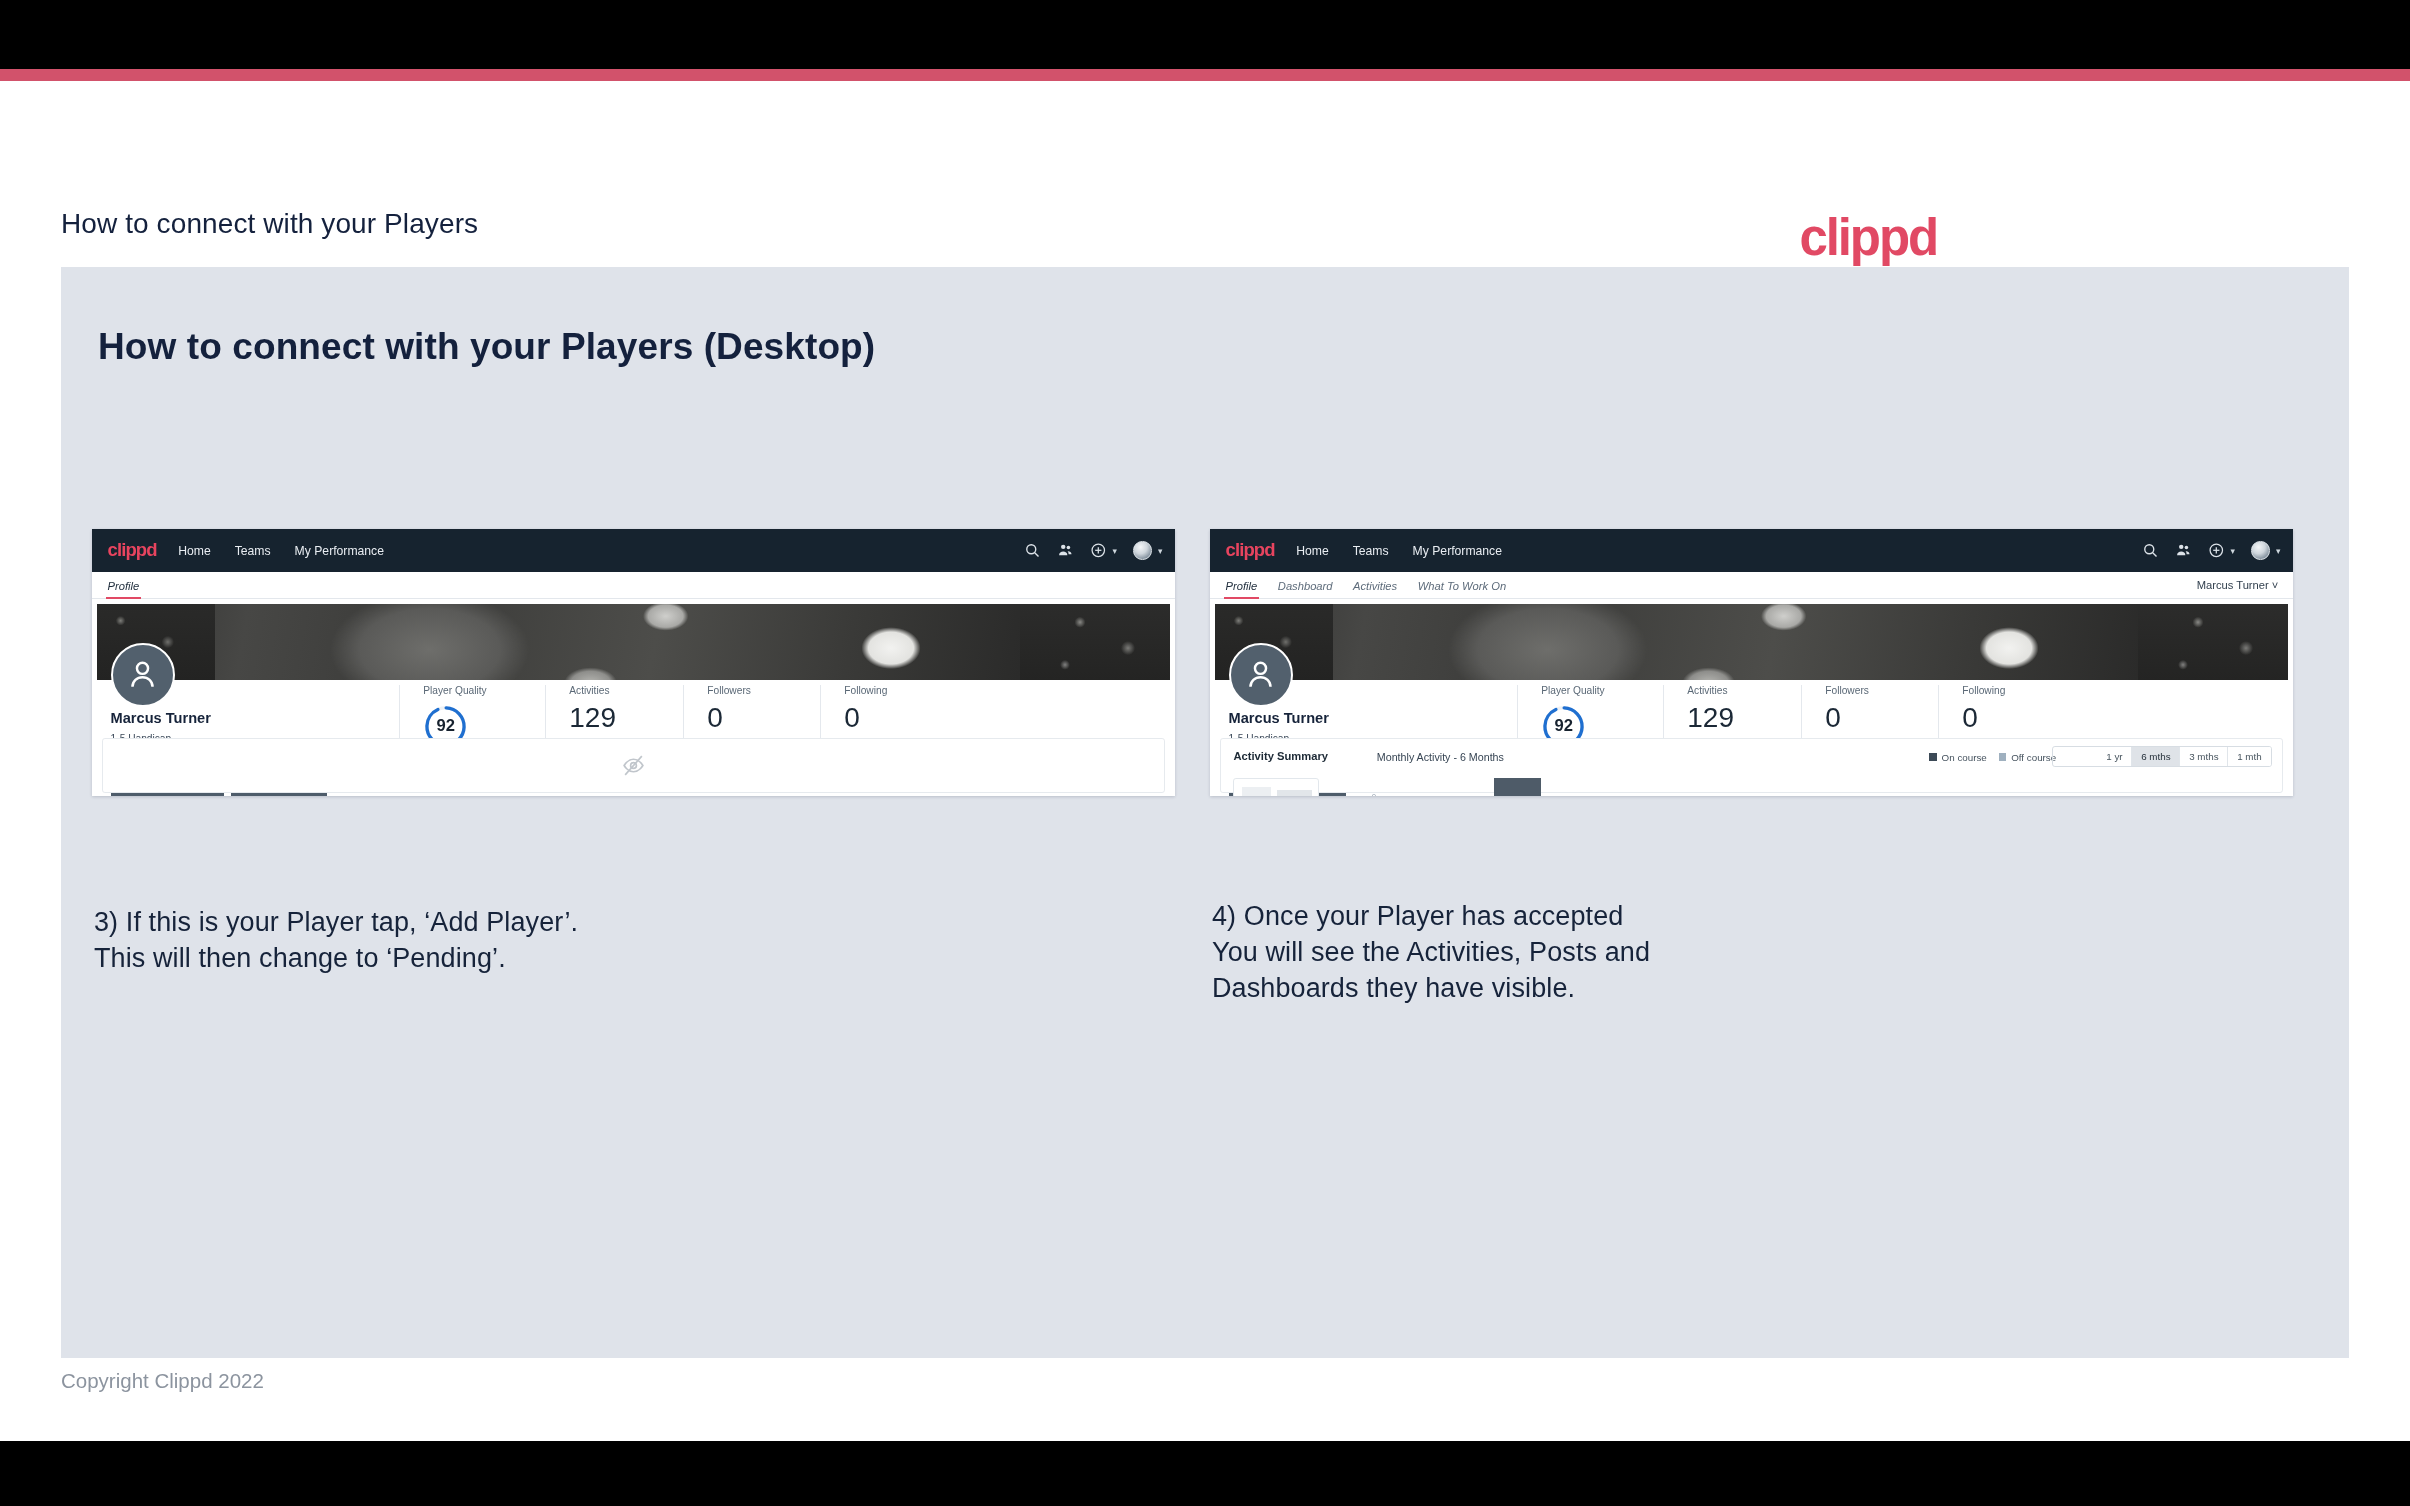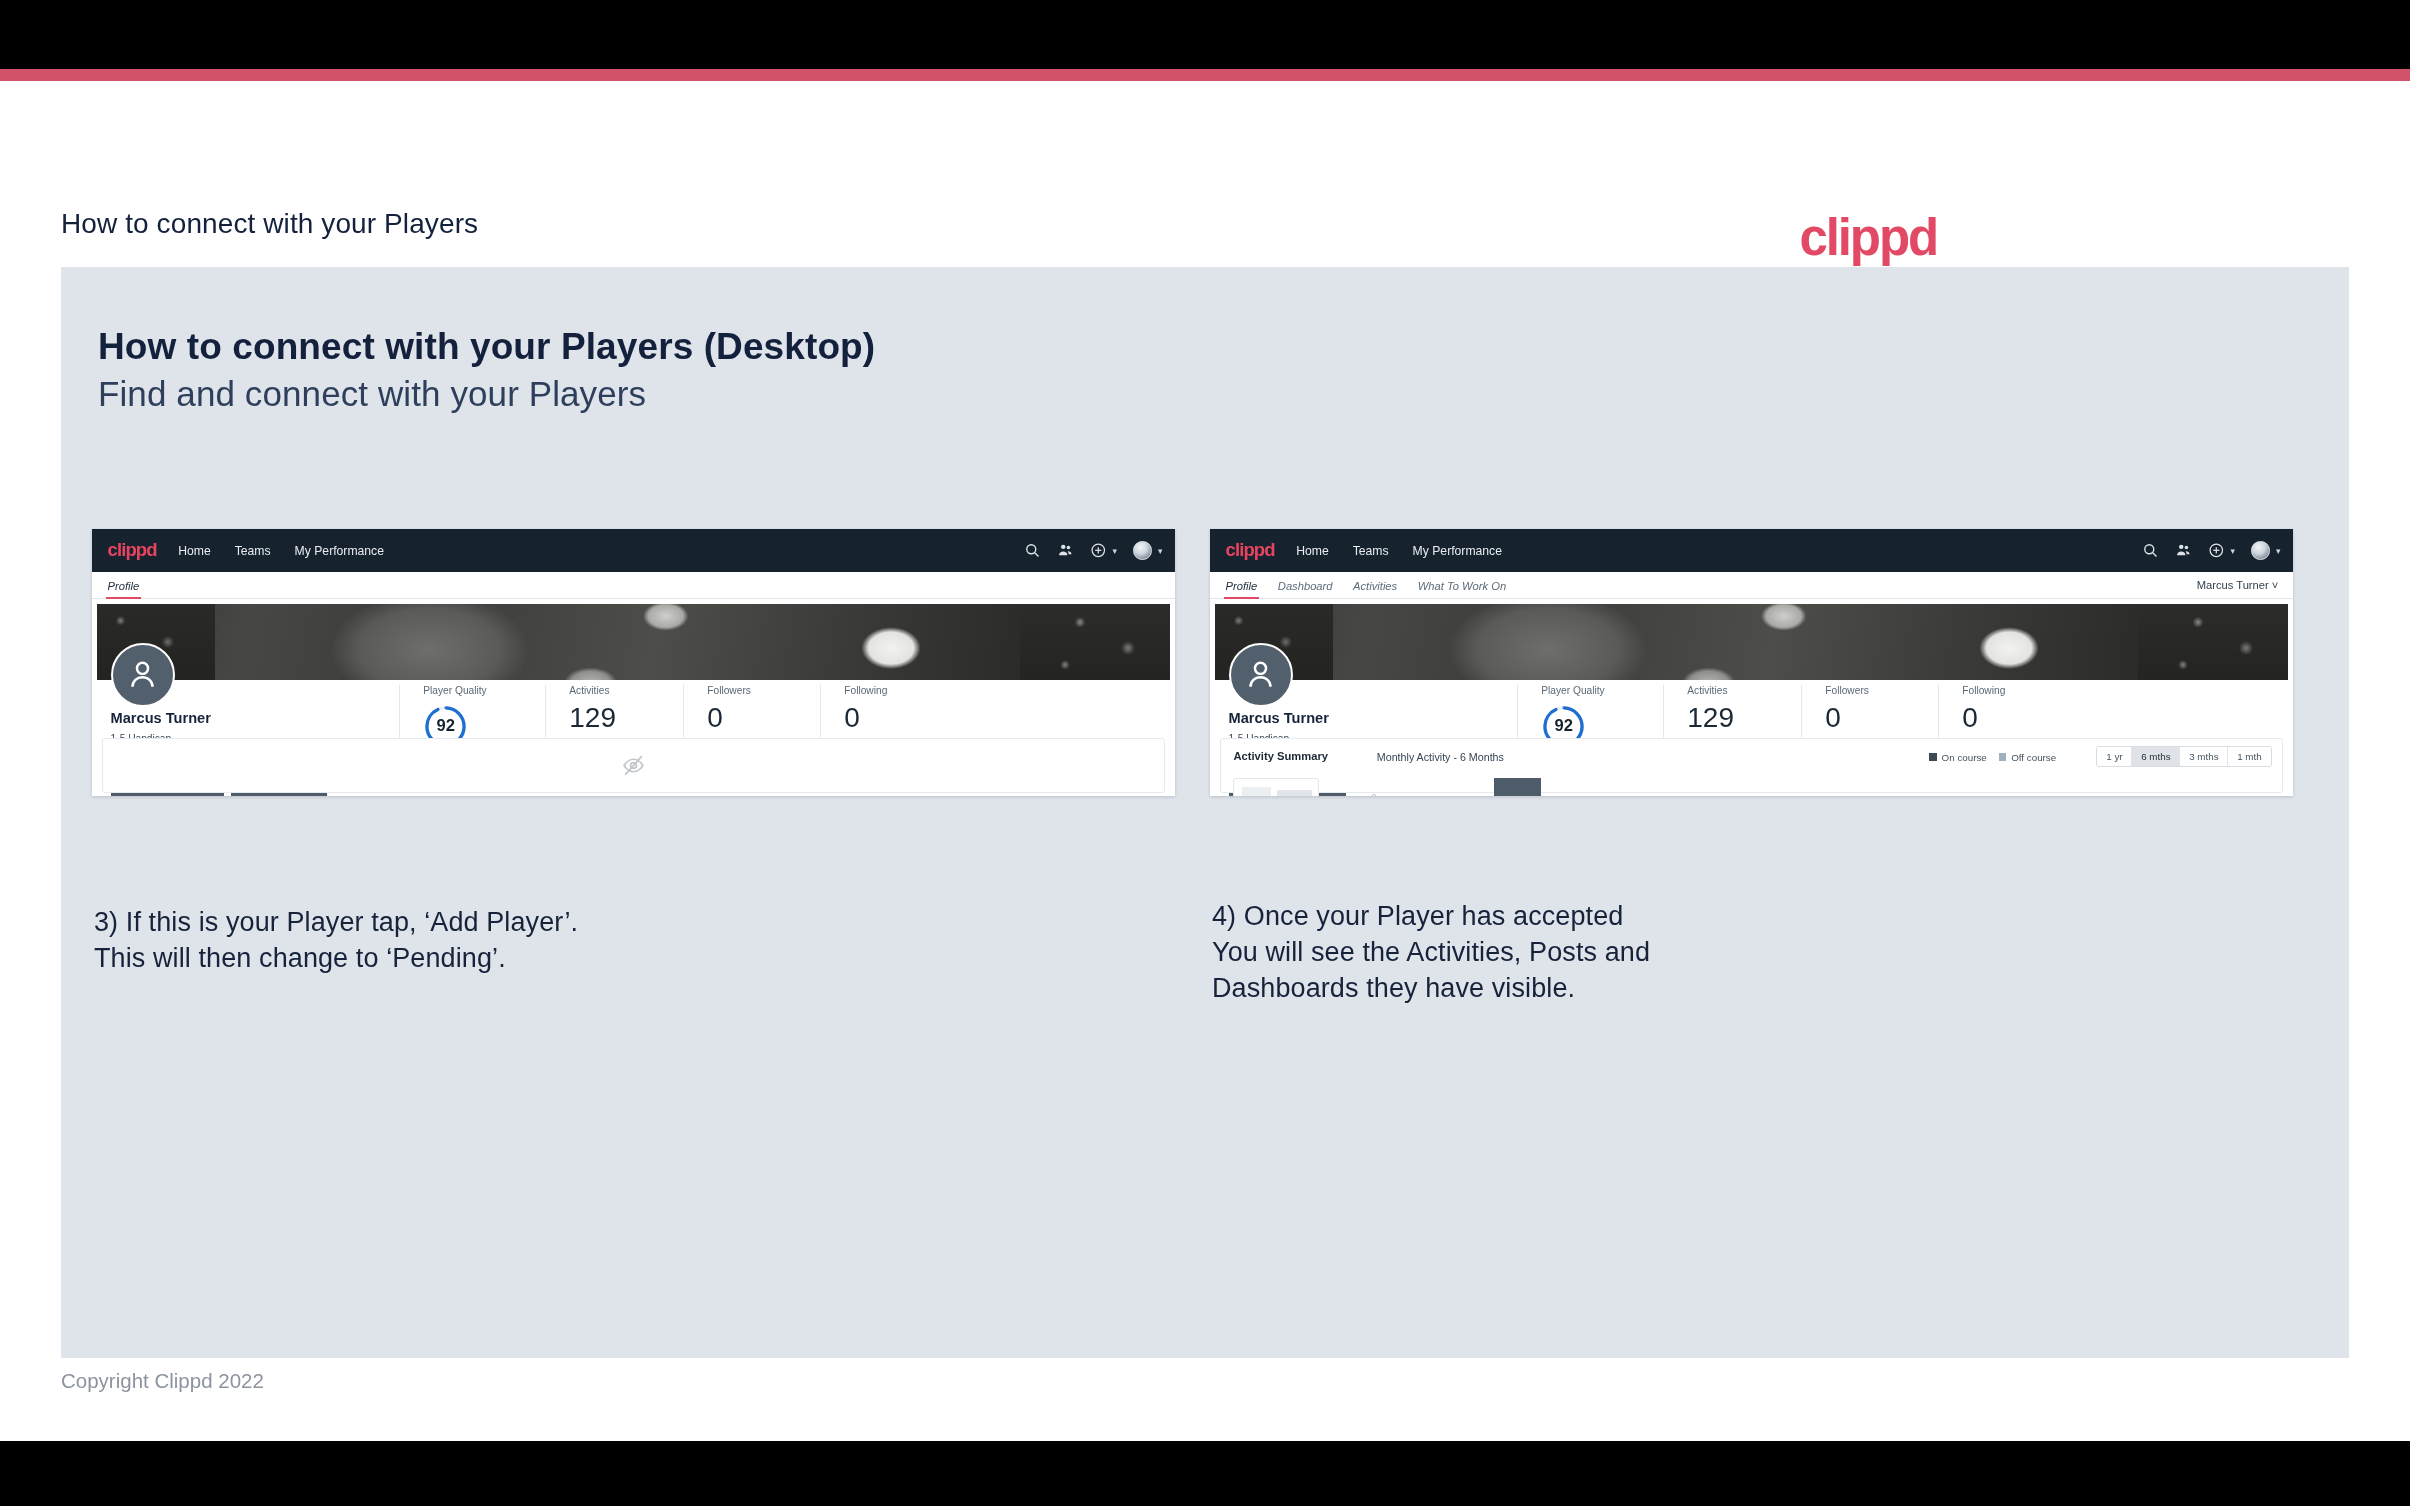--- a/index.html
+++ b/index.html
@@ -171,21 +171,21 @@
     position: absolute; left: 9.8px; right: 9.8px; top: 209px; height: 55px;
     background: #fff; border: 1px solid #e6eaee; border-radius: 2.9px;
   }
   .act-title { position: absolute; left: 12.7px; top: 10.7px; font-size: 11.2px; font-weight: 700; color: #1c2935; }
   .act-sub   { position: absolute; left: 156px; top: 11.7px; font-size: 10.7px; color: #374554; }
   .legend { position: absolute; right: 226px; top: 12.7px; display: flex; gap: 11.7px; align-items: center; }
   .lg { display: flex; align-items: center; gap: 4.9px; font-size: 9.8px; color: #46535f; white-space: nowrap; }
   .sw { width: 7.8px; height: 7.8px; display: inline-block; }
   .sw.on  { background: #3c4a57; }
   .sw.off { background: #9fb0bf; }
-  .seg { position: absolute; right: 10.7px; top: 6.8px; display: flex; border: 1px solid #d7dde3; border-radius: 2.9px; overflow: hidden; }
+  .seg { position: absolute; right: 10.7px; top: 6.8px; display: flex; border: 1px solid #d7dde3; border-radius: 2.9px; overflow: hidden; padding-left: 44px; }
   .seg div {
     font-size: 9.8px; color: #48555f; padding: 3.9px 8.8px; background: #fff;
     border-left: 1px solid #e0e5ea; white-space: nowrap;
   }
   .seg div:first-child { border-left: none; }
   .seg div.sel { background: #dfe3e8; color: #26313b; }
 
   .mini-card {
     position: absolute; left: 12.7px; top: 39px; width: 86px; height: 29px;
     background: #fff; border: 1px solid #e2e7ec; border-radius: 2.9px;
@@ -219,21 +219,20 @@
 
   <div class="slide-header">
     <div class="slide-header-title">How to connect with your Players</div>
     <div class="brand-logo">clippd</div>
     <div class="header-rule"></div>
   </div>
 
   <div class="slide-body">
 
     <div class="slide-title">How to connect with your Players (Desktop)</div>
-    <div class="slide-subtitle">Find and connect with your Players</div>
 
     <div class="shot shot-left">
 
       <div class="navbar">
         <div class="nav-logo">clippd</div>
         <div class="nav-links">
           <span class="nav-link">Home</span>
           <span class="nav-link">Teams</span>
           <span class="nav-link">My Performance</span>
         </div>

